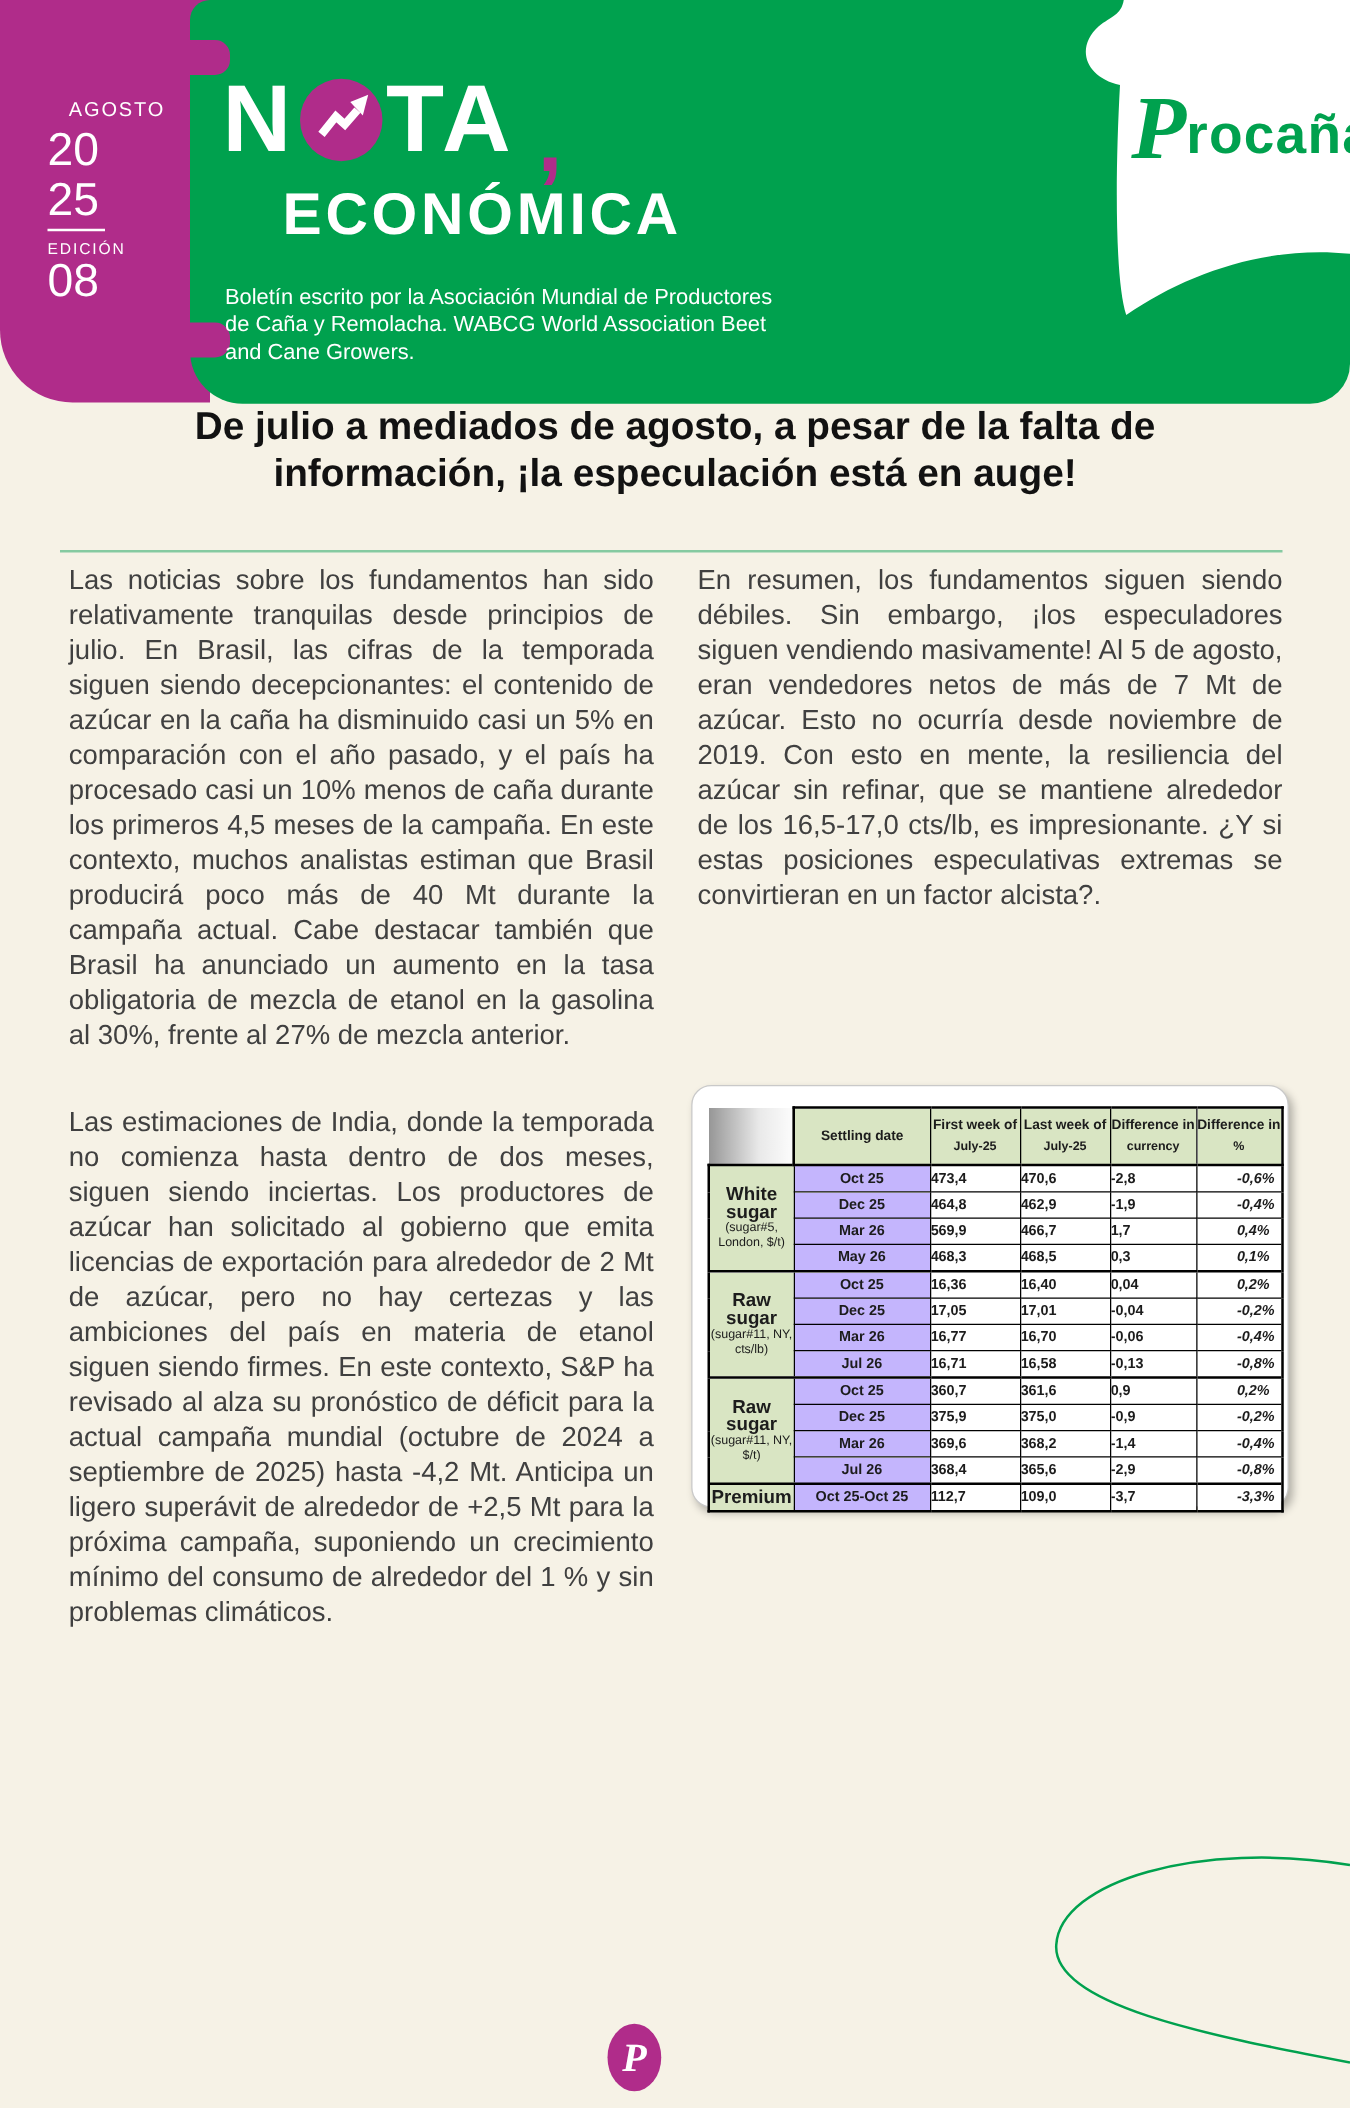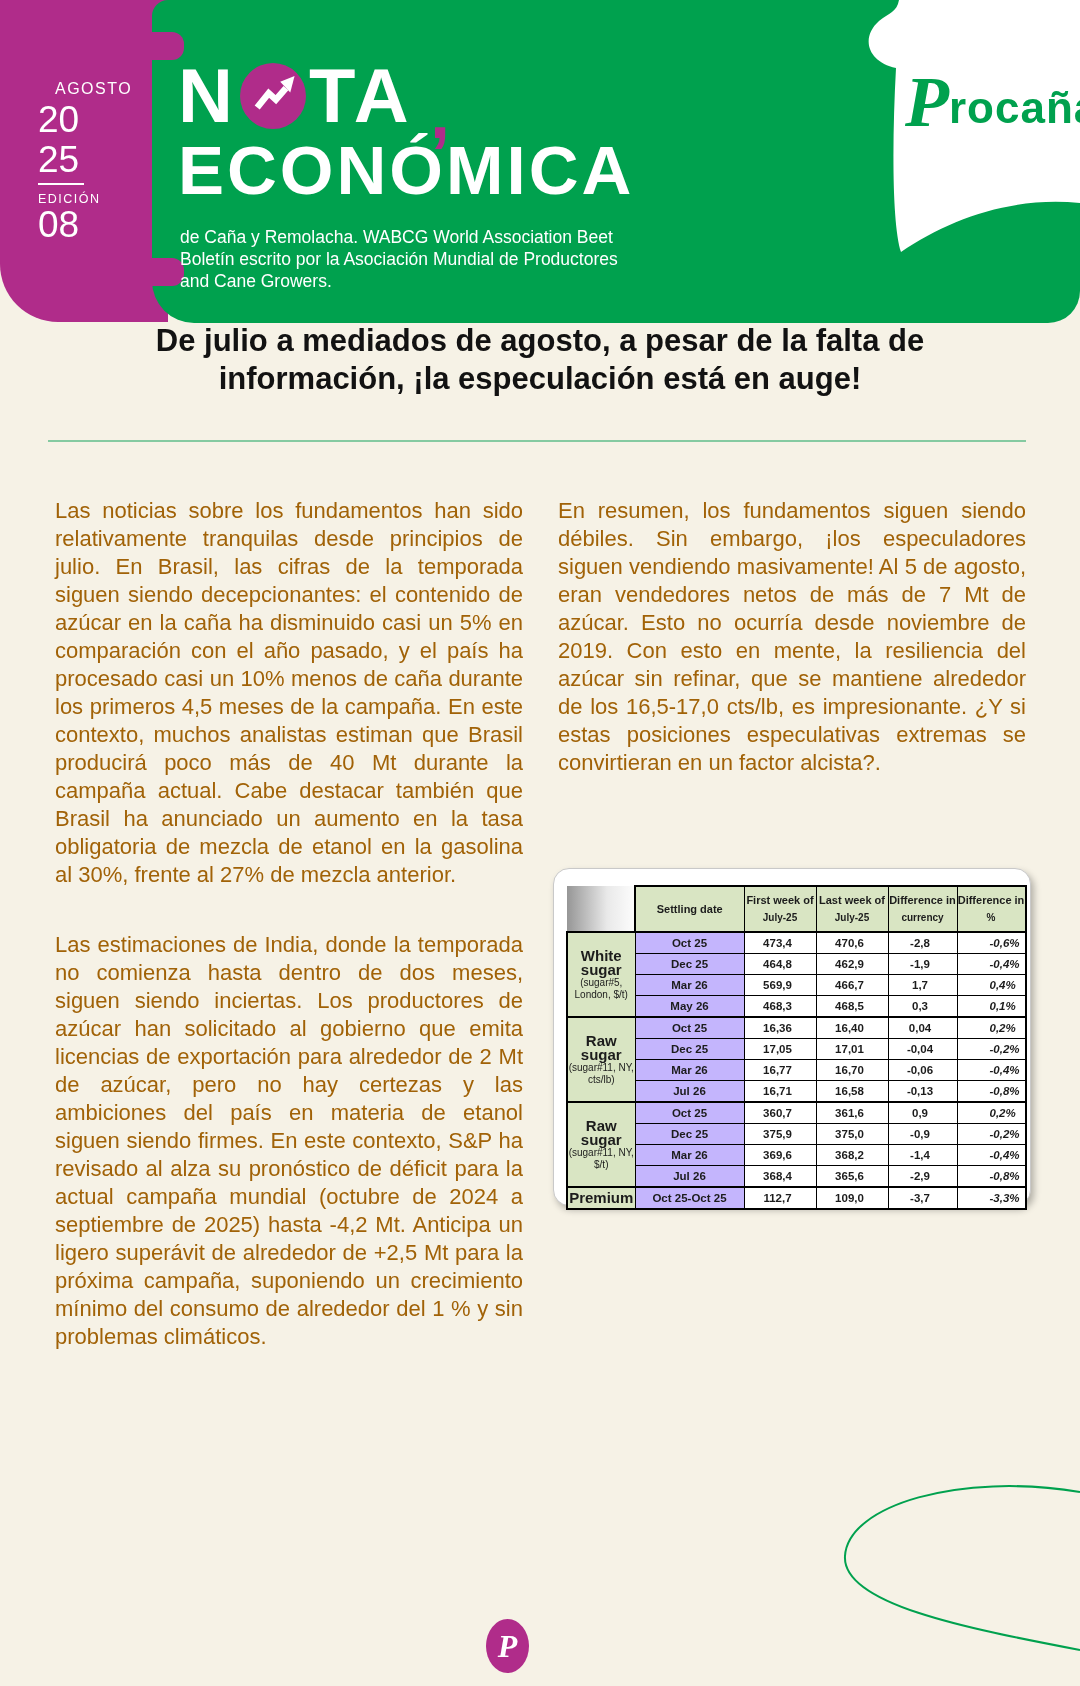--- a/index.html
+++ b/index.html
@@ -27,41 +27,41 @@
   .issue-year{font-size:37px;line-height:36px;font-weight:400;margin-top:4px;}
   .issue-underline{width:46px;height:2px;background:#fff;margin-top:5px;}
   .issue-edlabel{font-size:12.5px;letter-spacing:1.5px;margin-top:7px;}
   .issue-ednum{font-size:37px;line-height:38px;font-weight:400;}
   .nota-logo{position:absolute;left:178px;top:58px;color:#fff;}
   .nota-row1{display:flex;align-items:center;font-size:76px;font-weight:800;letter-spacing:4px;line-height:76px;}
   .nota-circle{
     width:66px;height:66px;border-radius:50%;background:#b02c8a;
     margin:0 3px;display:flex;align-items:center;justify-content:center;
   }
-  .nota-row2{font-size:69px;font-weight:800;letter-spacing:3px;line-height:70px;margin-top:2px;}
+  .nota-row2{font-size:47px;font-weight:800;letter-spacing:3px;line-height:70px;margin-top:2px;margin-left:48px;}
   .logo-comma{
     position:absolute;left:430px;top:100px;width:13px;height:26px;color:#b02c8a;
     font-size:72px;line-height:26px;font-weight:700;
   }
   .tagline{position:absolute;left:180px;top:226px;color:#fff;font-size:17.5px;line-height:22px;}
   .white-cut{position:absolute;right:0;top:0;}
   .brand{
     position:absolute;left:905px;top:72px;color:#00a14e;
     display:flex;align-items:flex-end;line-height:1;
   }
   .brand-p{font-family:"Liberation Serif",serif;font-style:italic;font-size:72px;line-height:60px;font-weight:700;}
   .brand-rest{font-size:44px;font-weight:700;letter-spacing:1px;padding-bottom:2px;}
   
   .headline{
     position:absolute;left:0;top:322px;width:1080px;text-align:center;
     font-size:31px;font-weight:700;line-height:38px;color:#121212;
   }
   .divider{position:absolute;left:48px;top:440px;width:978px;height:2px;background:#85caa1;}
   
-  .col{position:absolute;top:497px;width:468px;text-align:justify;font-size:22px;line-height:28px;color:#a16207;}
+  .col{position:absolute;top:450px;width:468px;text-align:justify;font-size:22px;line-height:28px;color:#404040;}
   .col p{margin:0 0 42px 0;}
   .col-left{left:55px;}
   .col-right{left:558px;}
   
   .table-card{
     position:absolute;left:553px;top:868px;width:478px;height:338px;
     background:#fff;border:1px solid #c9c9c9;border-radius:16px;
     box-shadow:3px 4px 7px rgba(0,0,0,.28);
     box-sizing:border-box;padding:16px 0 0 12px;
   }
@@ -78,21 +78,21 @@
   .price-table thead th:nth-child(2){border-left:2.5px solid #000;}
   .price-table thead th:last-child{border-right:2.5px solid #000;}
   .price-table .h2{font-size:10px;font-weight:700;margin-top:4px;}
   .price-table td{height:20px;font-size:11.5px;}
   .price-table td.label{
     background:#d9e5c3;text-align:center;border-left:2.5px solid #000;border-right:1.5px solid #000;
   }
   .price-table .glabel{font-weight:700;font-size:15px;line-height:14px;}
   .price-table .gsub{font-size:10px;line-height:11.5px;}
   .price-table td.date{background:#c4b5fd;text-align:center;font-weight:700;}
-  .price-table td.val{background:#fff;text-align:center;font-weight:700;padding-right:5px;}
+  .price-table td.val{background:#fff;text-align:left;font-weight:700;padding-right:5px;}
   .price-table td.pct{background:#fff;text-align:left;font-weight:700;font-style:italic;padding-right:5px;padding-left:32px;}
   .price-table tr.gstart td{border-top:2px solid #000;}
   .price-table tbody tr:last-child td{border-bottom:2.5px solid #000;margin-left:24px;}
   .price-table td:last-child{border-right:2.5px solid #000;}
   
   .footer-monogram{
     position:absolute;left:486px;top:1619px;width:43px;height:54px;border-radius:50%;
     background:#b02c8a;color:#fff;display:flex;align-items:center;justify-content:center;
     font-family:"Liberation Serif",serif;font-style:italic;font-size:32px;font-weight:700;
   }
@@ -125,22 +125,22 @@
           <polygon points="42,12 62,4 56,27" fill="#ffffff"></polygon>
         </svg>
       </span>
       <span>TA</span>
     </div>
     <div class="nota-row2">ECONÓMICA</div>
   </div>
   <div class="logo-comma">,</div>
 
   <div class="tagline">
+    <div>Boletín escrito por la Asociación Mundial de Productores</div>
     <div>de Caña y Remolacha. WABCG World Association Beet</div>
-    <div>Boletín escrito por la Asociación Mundial de Productores</div>
     <div>and Cane Growers.</div>
   </div>
 
   <svg class="white-cut" width="232" height="260" viewBox="848 0 232 260">
     <path d="M 899 0 L 1080 0 L 1080 203 C 1015 196 950 218 901 252 C 892 225 892 140 896 68 C 868 62 860 38 879 21 C 889 13 897 12 899 0 Z" fill="#ffffff"></path>
   </svg>
   <div class="brand">
     <span class="brand-p">P</span>
       <span class="brand-rest">rocaña</span>
   </div>

